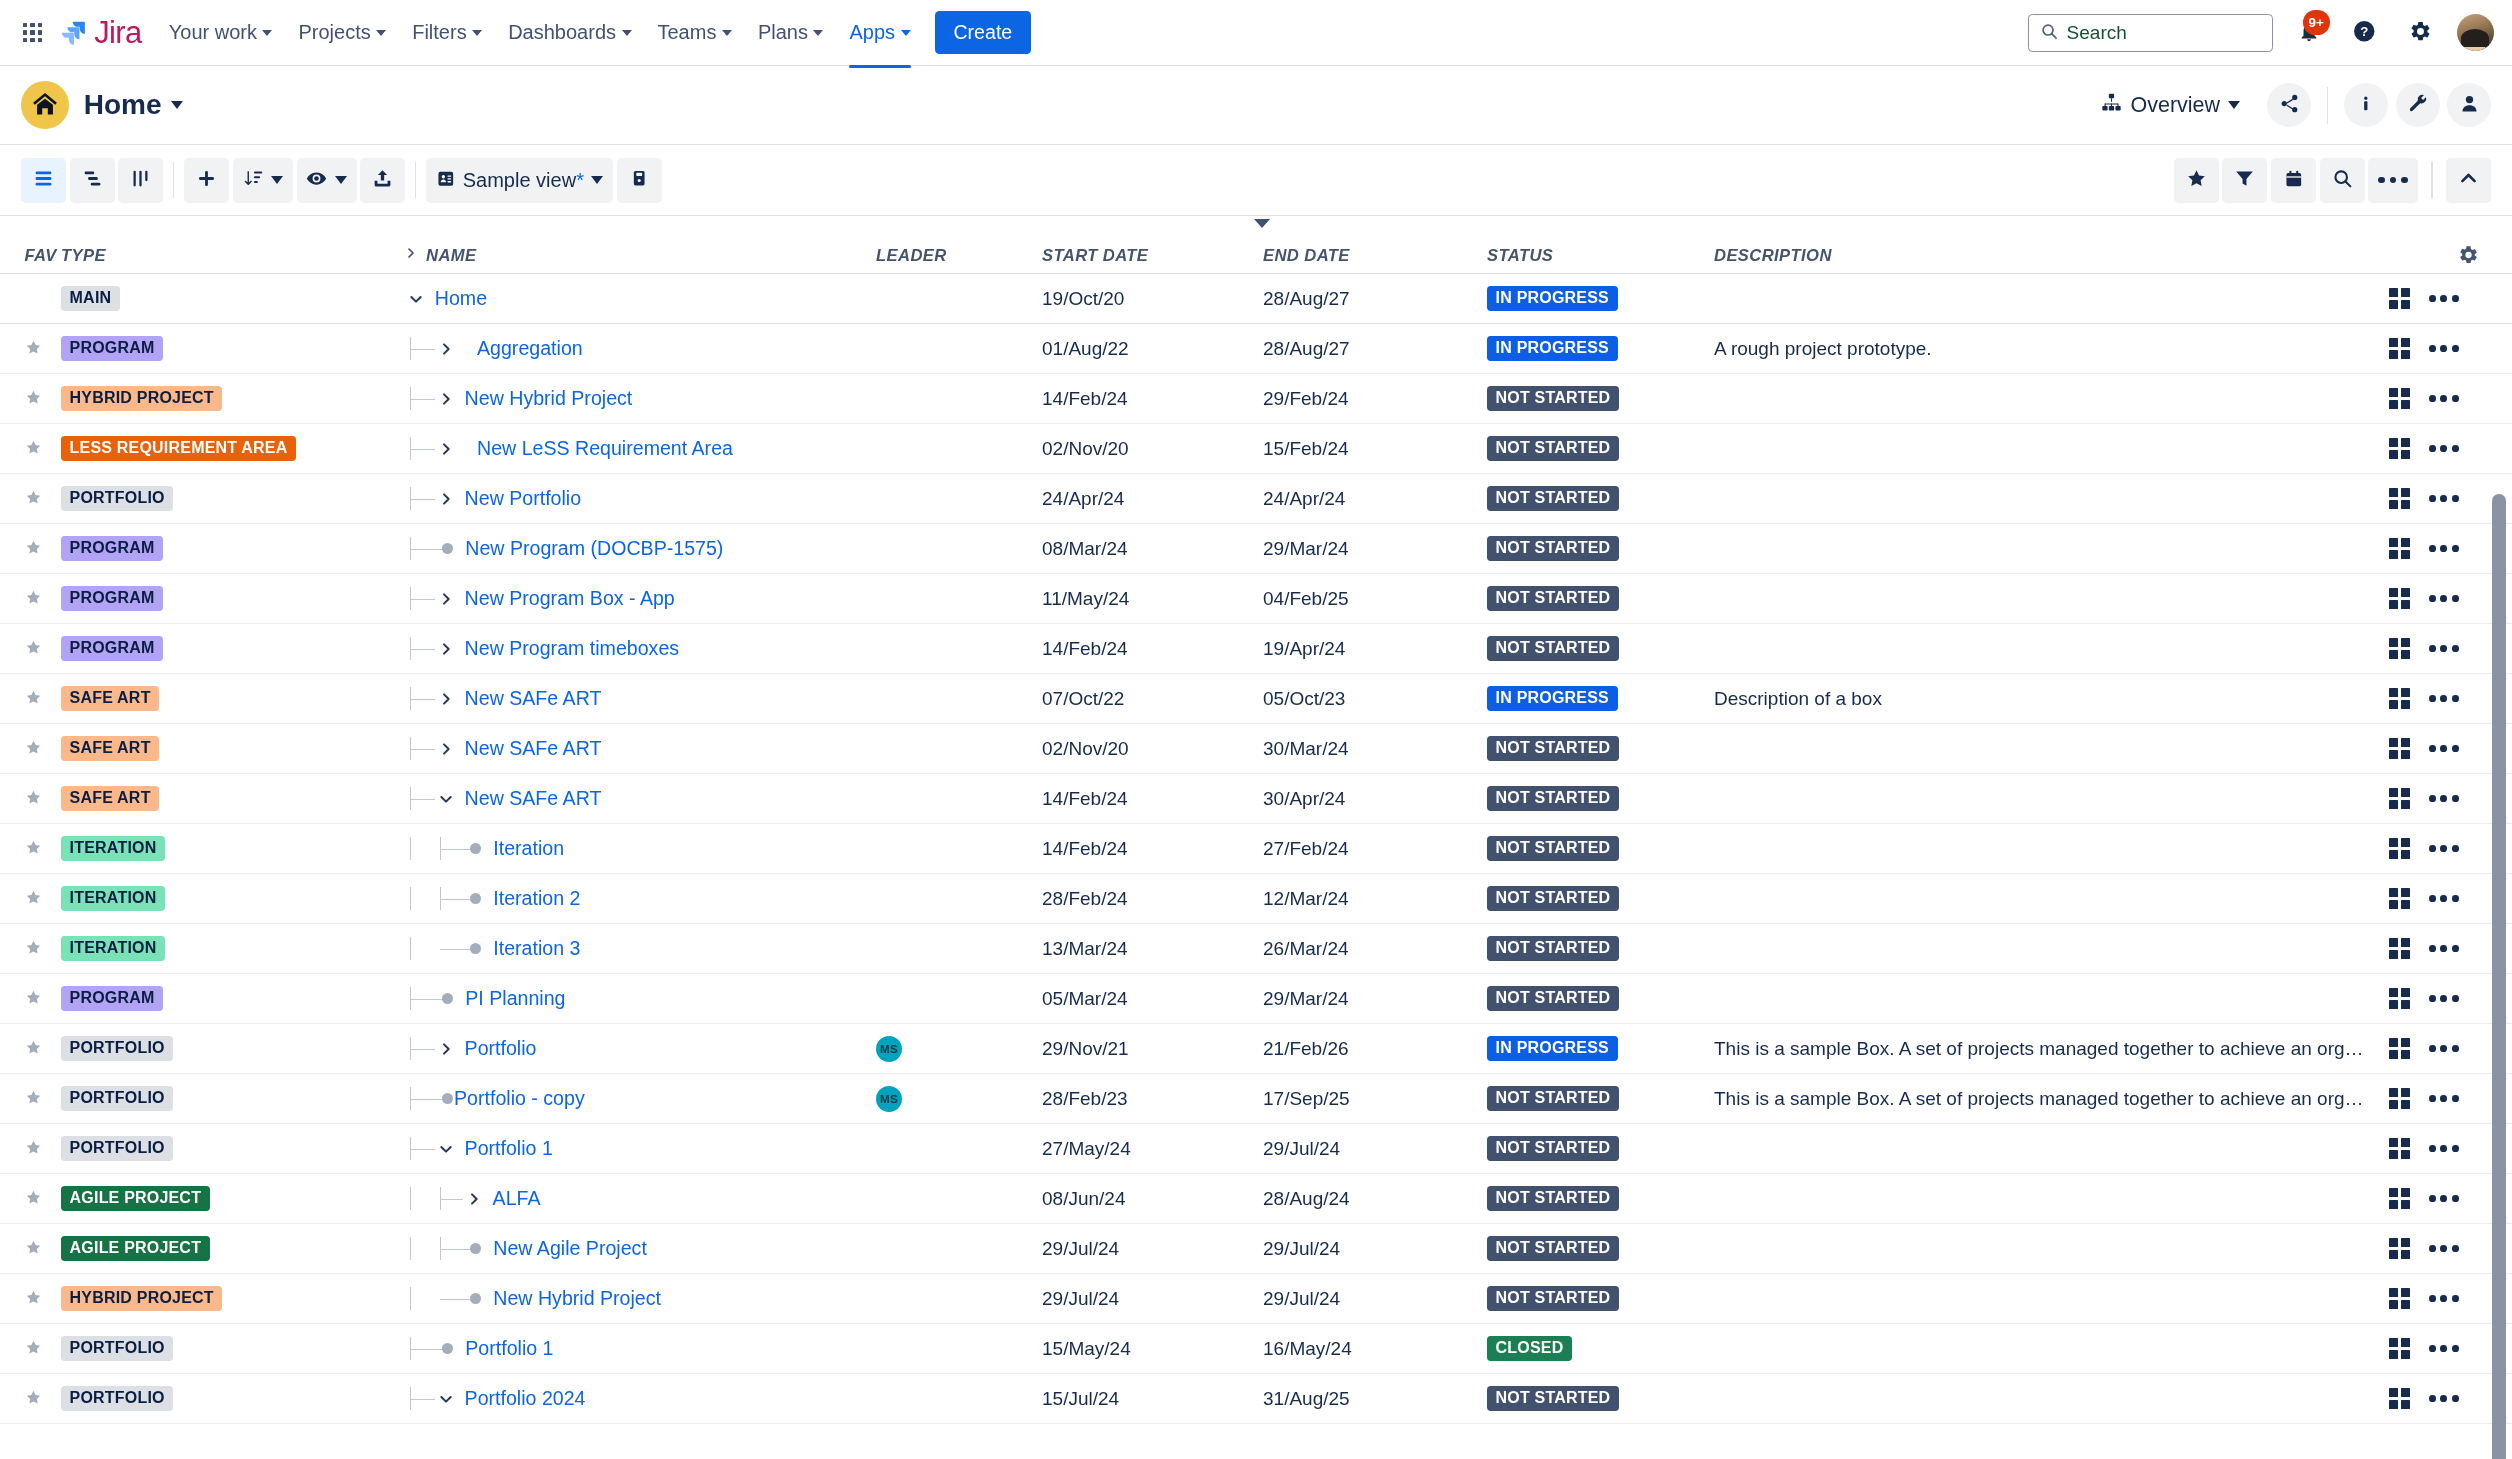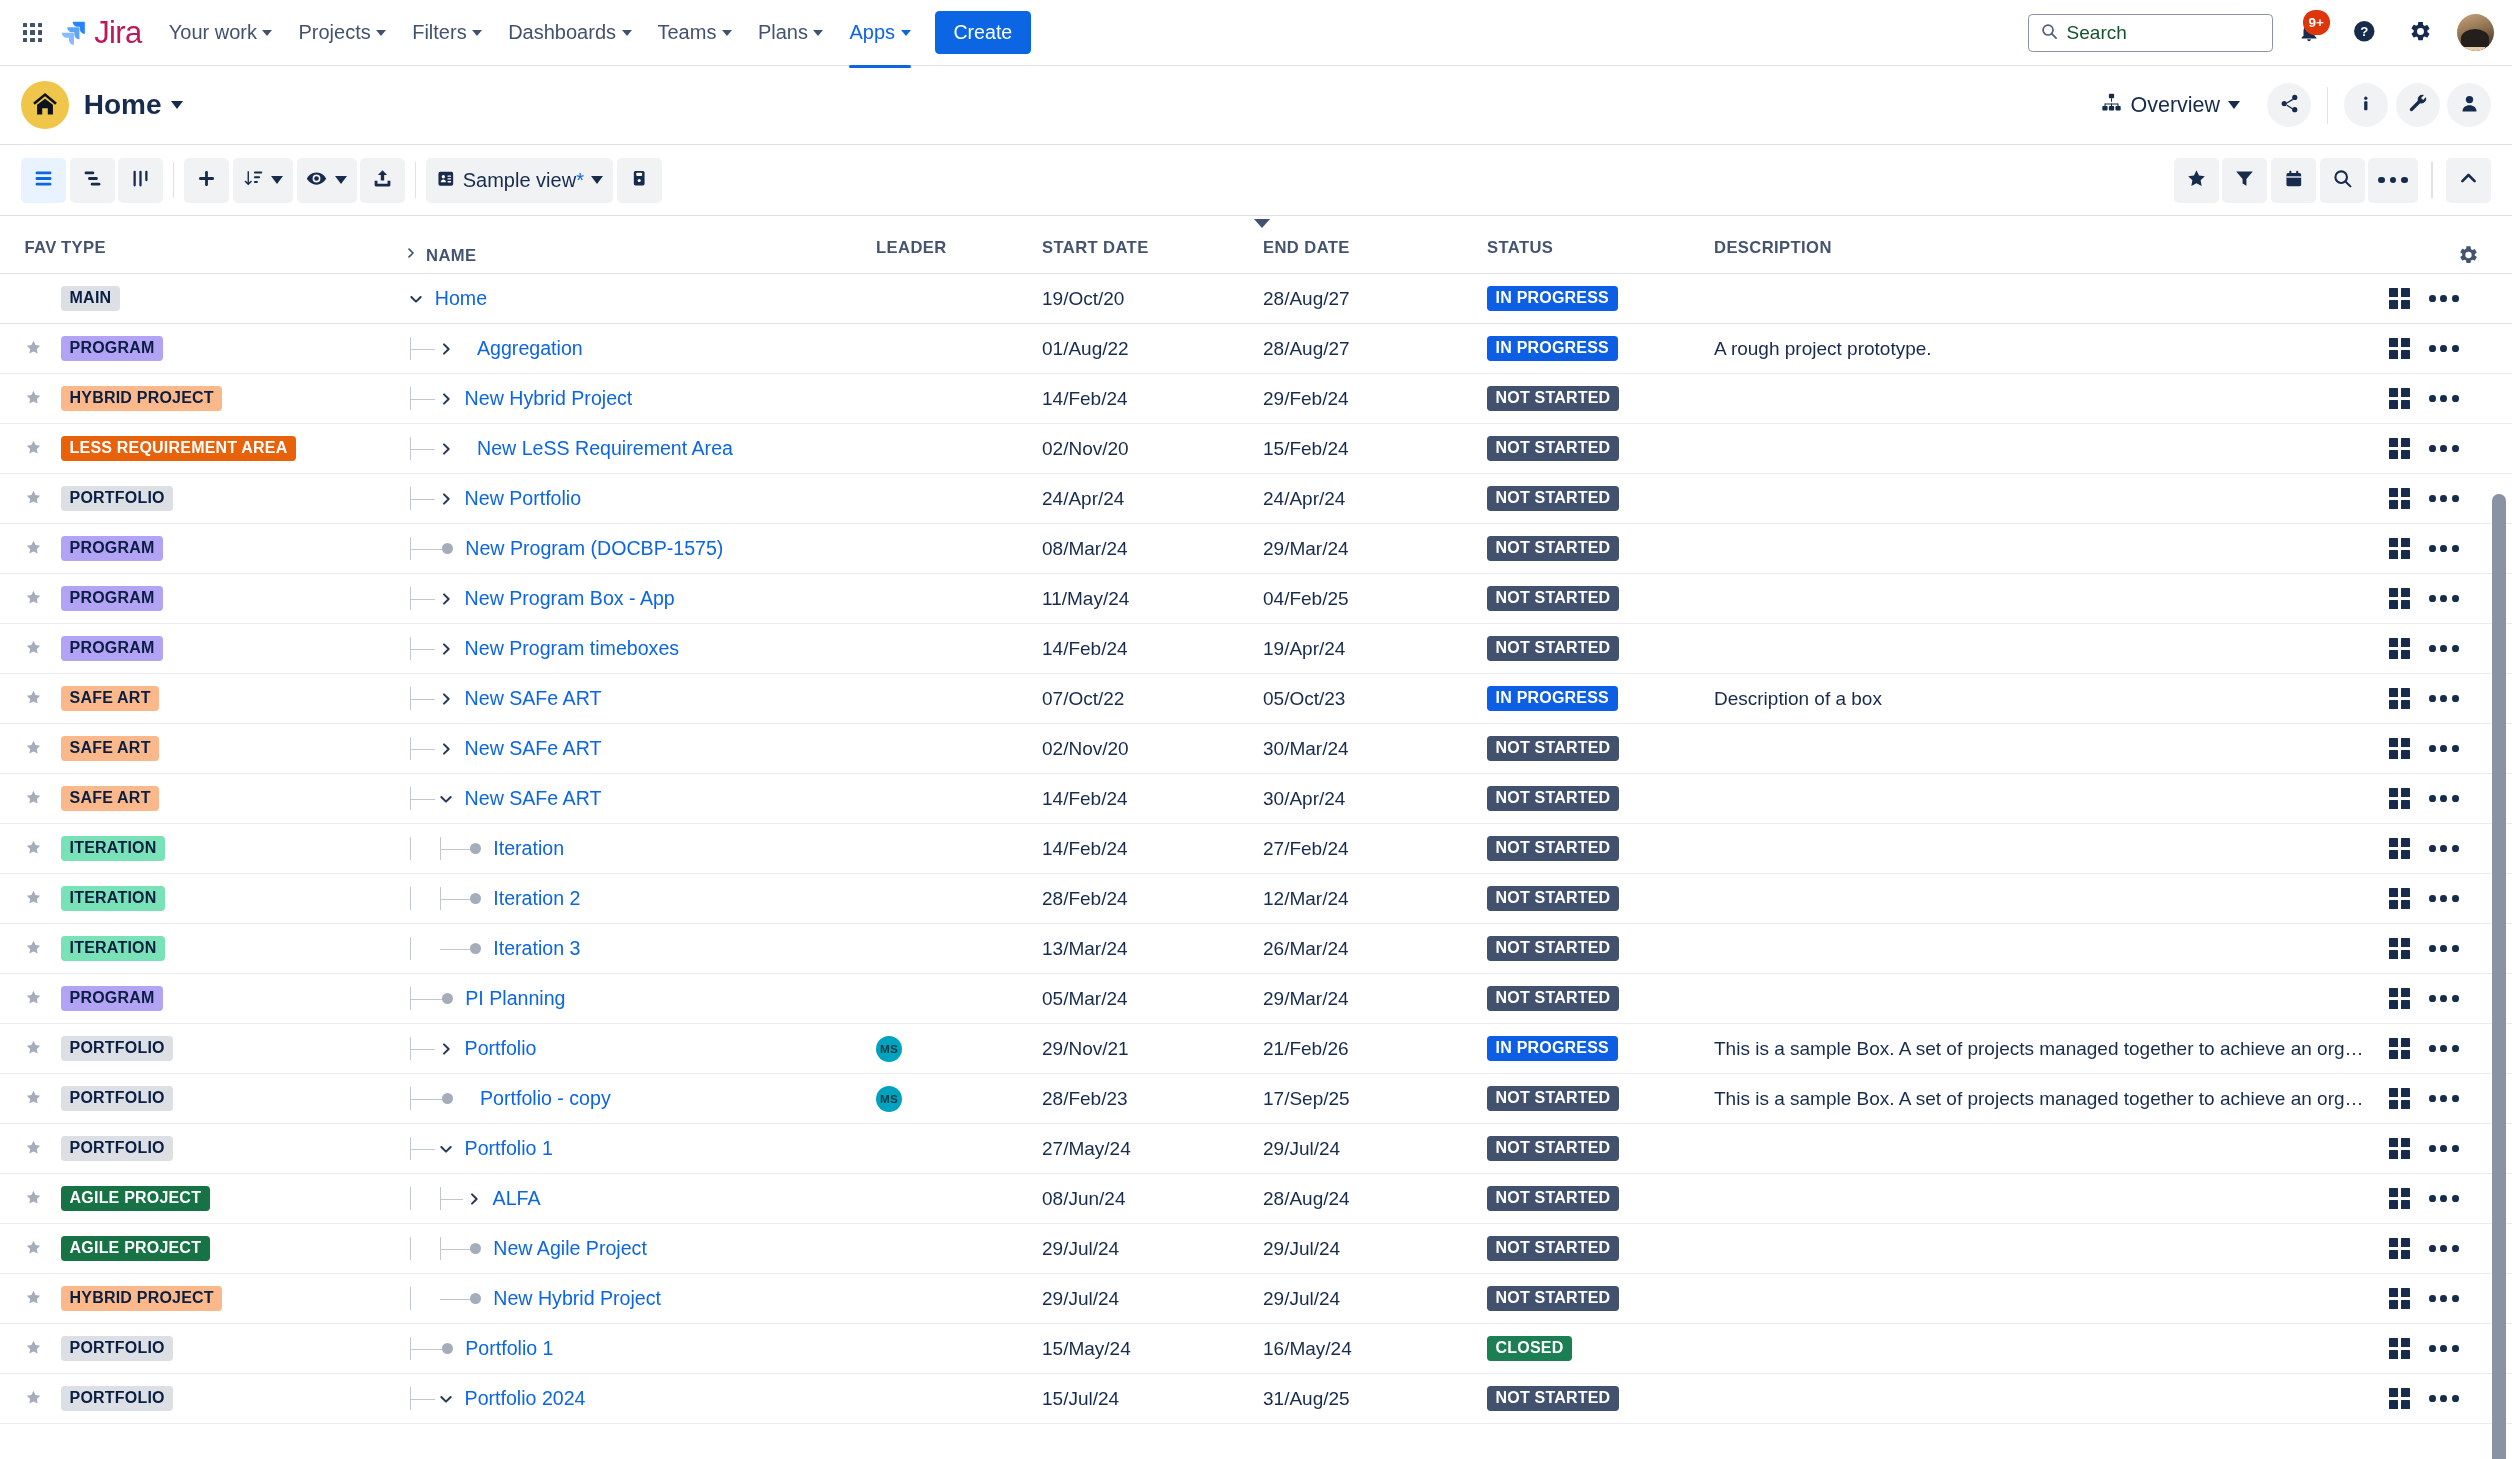--- a/index.html
+++ b/index.html
@@ -144,22 +144,22 @@
   
   .handle-row { height: 22px; position: relative; }
   .handle-row .hc {
     position: absolute; left: 1254px; top: 2.5px;
     width: 0;height:0;border-left:8px solid transparent;border-right:8px solid transparent;border-top:9.2px solid #42526E;
     cursor: pointer;
   }
 
   
   .thead {
-    display: flex; height: 36px;
-    border-bottom: 1.8px solid #DFE1E6; position: relative;
+    display: flex; align-items: center; height: 36px;
+    border-bottom: 1.8px solid #DFE1E6; position: relative; font-style: italic;
   }
   .th {
     font-size: 16.6px; font-weight: 700; letter-spacing: 0.4px;
     color: #44546F; text-transform: uppercase; white-space: nowrap;
   }
 
   .col-fav   { width: 61px; flex: 0 0 61px; padding-left: 24.5px; }
   .col-type  { width: 343px; flex: 0 0 343px; }
   .col-name  { width: 472px; flex: 0 0 472px; position: relative; }
   .col-lead  { width: 166px; flex: 0 0 166px; }
@@ -1148,21 +1148,21 @@
       <div class="row">
         <div class="col-fav"><span class="star"><svg width="17" height="17" viewBox="0 0 24 24" fill="#A5ADBA">
               <path d="M12 2.6l2.9 6 6.6.9-4.8 4.6 1.2 6.5-5.9-3.1-5.9 3.1 1.2-6.5L2.5 9.5l6.6-.9z"></path>
             </svg></span></div>
         <div class="col-type"><span class="badge" style="background: rgb(220, 223, 228); color: rgb(9, 30, 66);">PORTFOLIO</span></div>
         <div class="col-name">
           <div class="tree-rail" style="left: 6.1px;"></div>
           <div class="connector" style="left: 6.1px; width: 37px; top: 50%;"></div>
           <div class="name-cell">
             <span class="dot-node" style="margin-left: 38px;"></span>
-            <span class="name-link" style="margin-left: 27px;">Portfolio - copy</span>
+            <span class="name-link" style="margin-left: 1px;">Portfolio - copy</span>
           </div>
         </div>
         <div class="col-lead">
           <span class="lead-avatar">MS</span>
         </div>
         <div class="col-start"><span class="cell-text">28/Feb/23</span></div>
         <div class="col-end"><span class="cell-text">17/Sep/25</span></div>
         <div class="col-stat"><span class="badge" style="background: rgb(66, 82, 110); color: rgb(255, 255, 255);">NOT STARTED</span></div>
         <div class="col-desc">
           <span class="desc-text">This is a sample Box. A set of projects managed together to achieve an orga...</span>

